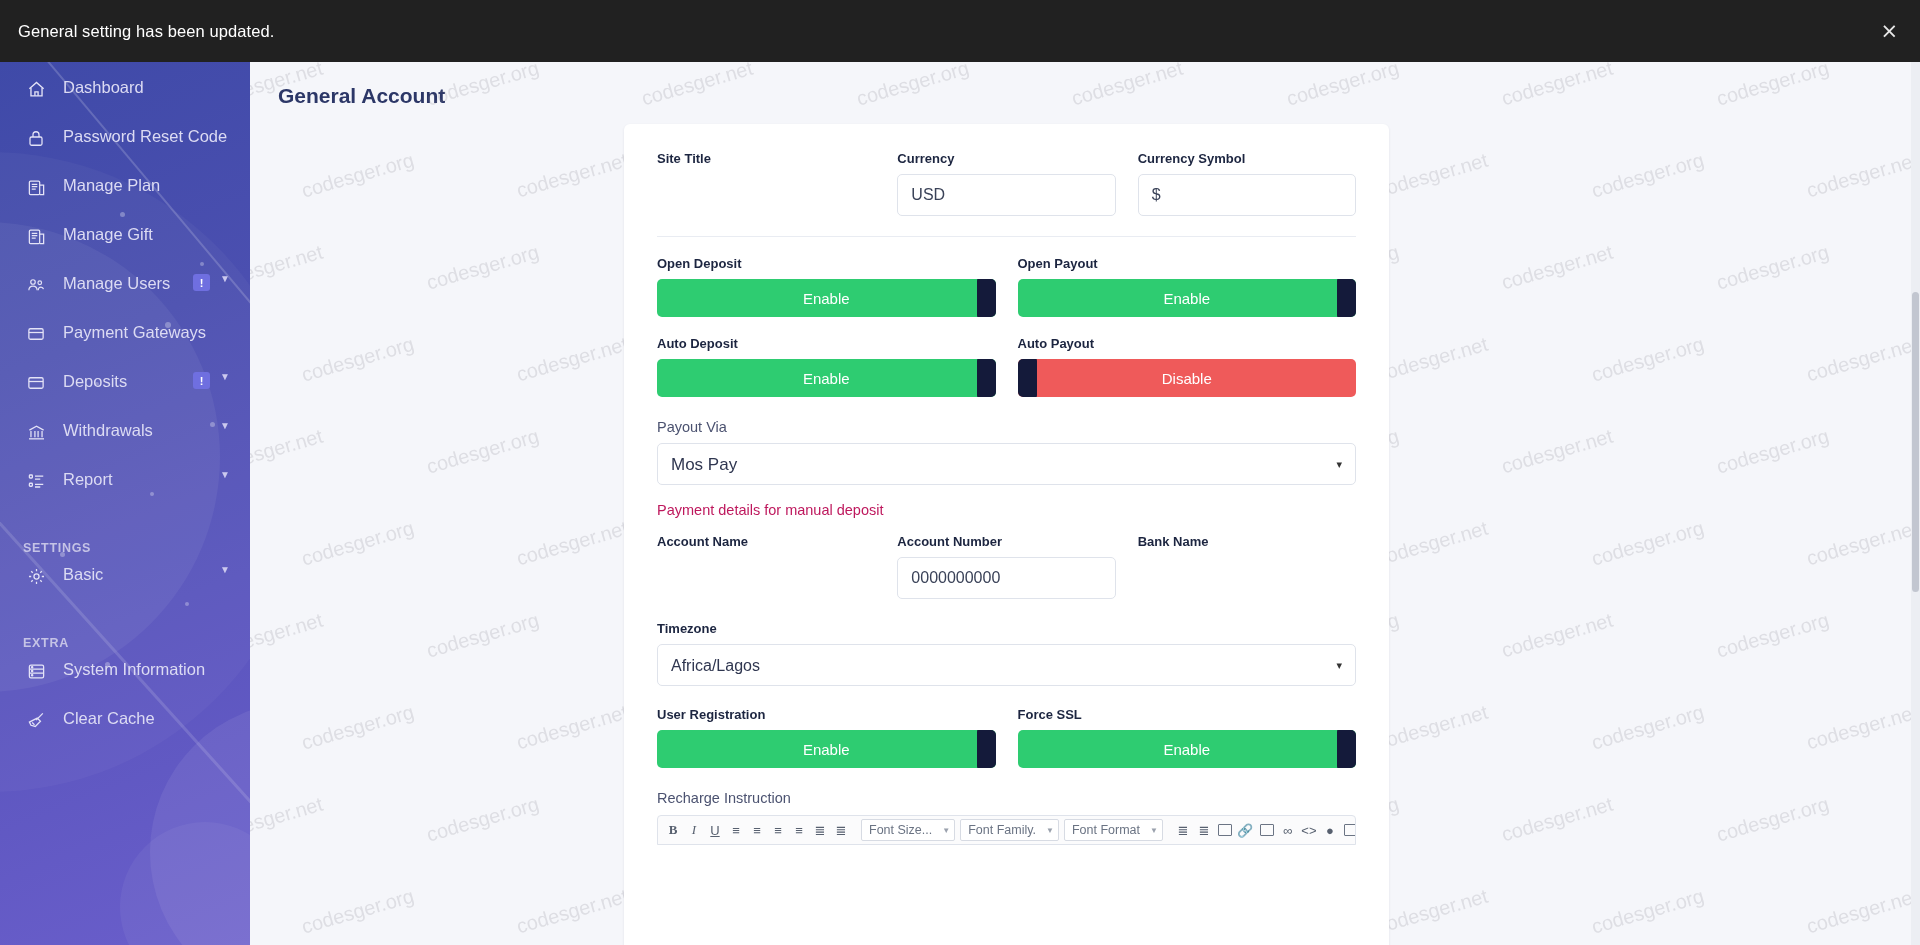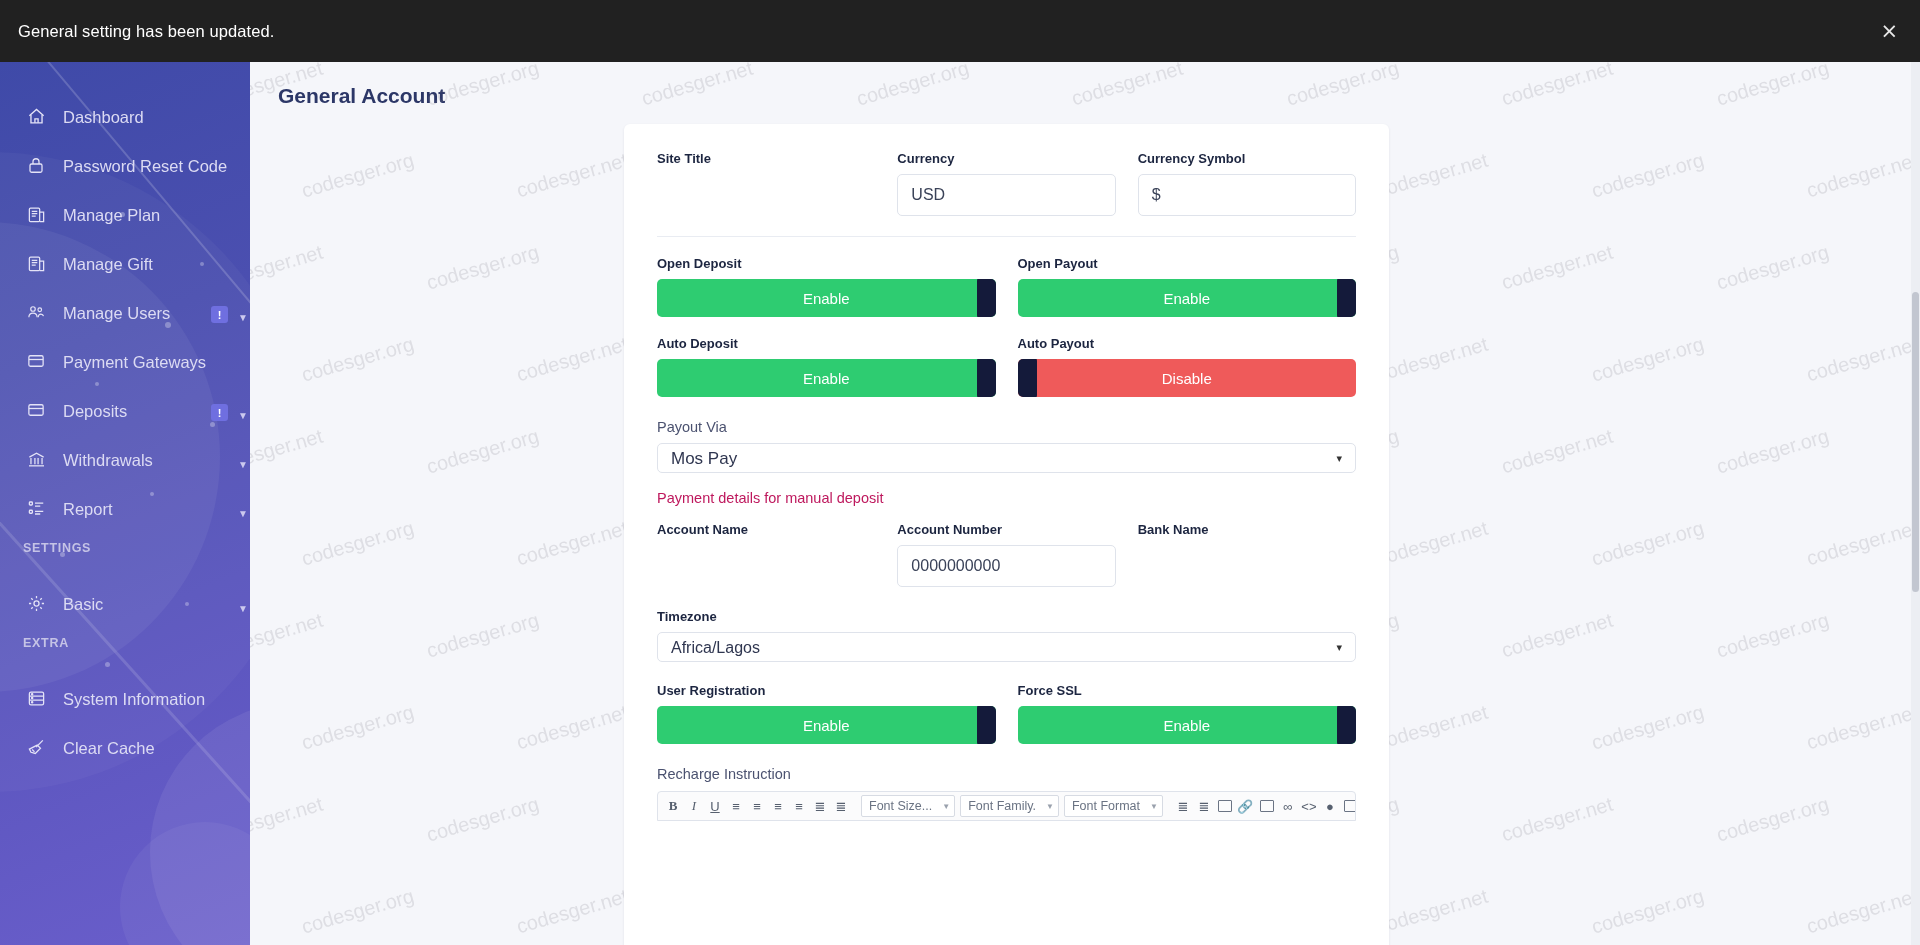--- a/index.html
+++ b/index.html
@@ -43,22 +43,22 @@
     transform: rotate(50deg); left: -60px; top: 120px;
   }
   .streak2 {
     position: absolute; width: 520px; height: 3px; background: rgba(255,255,255,.14);
     transform: rotate(48deg); left: -170px; top: 560px;
   }
   .dot { position: absolute; border-radius: 50%; background: rgba(255,255,255,.30); }
 
   .sb-nav { position: relative; z-index: 5; padding-top: 16px; }
   .sb-item {
-    display: flex; align-items: flex-end;
-    height: 49px; padding: 0 2px 0 23px;
+    display: flex; align-items: flex-start;
+    height: 49px; padding: 0 20px 0 23px;
     color: #dcdbf3; font-size: 16.5px;
     cursor: pointer; position: relative;
   }
   .sb-ico {
     width: 26px; min-width: 26px; height: 22px;
     display: flex; align-items: center; justify-content: center;
     margin-right: 14px; color: #e4e3f7;
   }
   .sb-ico svg { display: block; }
   .sb-label { flex: 1; white-space: nowrap; }
@@ -136,21 +136,21 @@
   .toggle.off .knob { left: -3px; top: -3px; }
   .tgl-txt { position: relative; z-index: 2; }
 
   .select-wrap { position: relative; }
   .select-wrap .chev {
     position: absolute; right: 14px; top: 50%; transform: translateY(-50%);
     pointer-events: none; color: #333; font-size: 11px;
     font-family: "DejaVu Sans", sans-serif;
   }
   .sel {
-    width: 100%; height: 30px;
+    width: 100%; height: 42px;
     border: 1px solid #dfe3eb; border-radius: 5px;
     background: #fff; padding: 0 13px;
     font-size: 17px; color: #2f3650;
     appearance: none; -webkit-appearance: none;
     font-family: "Liberation Sans", sans-serif;
   }
   .hint { font-size: 14.5px; color: #be185d; margin: 17px 0 16px; }
 
   
   .editor-label { font-size: 14.5px; color: #4b5270; margin-bottom: 9px; }

